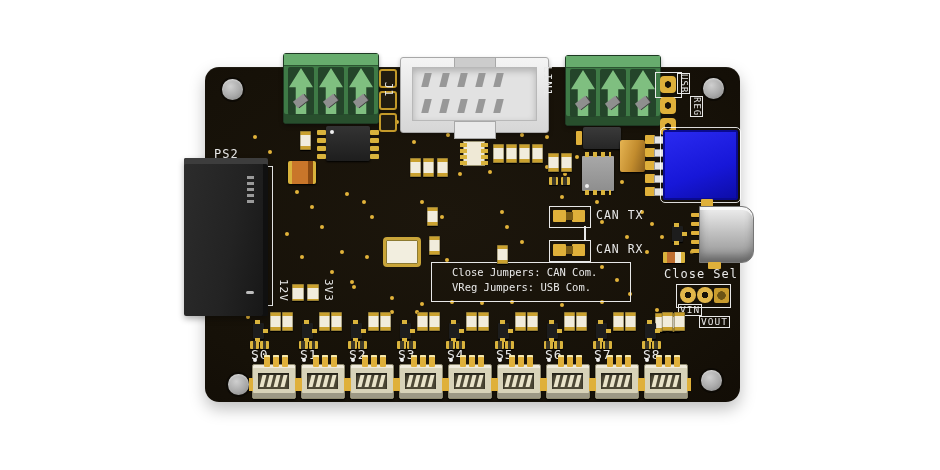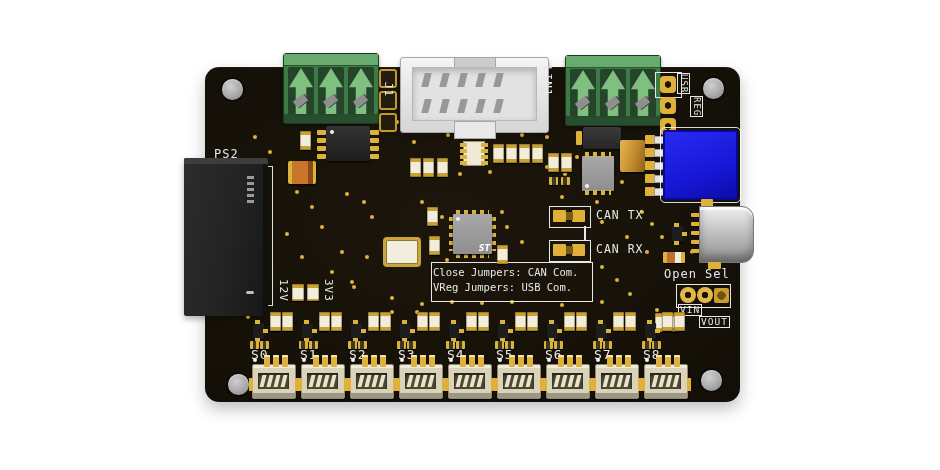--- a/index.html
+++ b/index.html
@@ -296,36 +296,26 @@
   </div>
   <span class="abs silk" style="left:596px;top:208px;font-size:11.5px">CAN TX</span>
   <div class="abs" style="left:584px;top:226px;width:2px;height:15px;background:#e8e8e8"></div>
   <div class="abs jbox" style="left:549px;top:240px">
     <i class="p" style="left:3px"></i>
       <i class="p" style="left:22px"></i>
       <i class="bridge"></i>
   </div>
   <span class="abs silk" style="left:596px;top:242px;font-size:11.5px">CAN RX</span>
 
-  <div class="abs outline" style="left:431px;top:262px;width:158px;height:34px;padding:2px 1px">
+  <div class="abs outline" style="left:431px;top:262px;width:158px;height:34px;padding:2px 20px">
     <div class="silk" style="font-size:10.5px;letter-spacing:0;line-height:15px">Close Jumpers: CAN Com.</div>
     <div class="silk" style="font-size:10.5px;letter-spacing:0;line-height:15px">VReg Jumpers: USB Com.</div>
   </div>
 
   <div class="abs crystal" style="left:383px;top:237px"></div>
-  <div class="abs" style="left:449px;top:210px;width:47px;height:48px">
-    <div class="abs pinstrip-h" style="left:7px;right:7px;top:0"></div>
-    <div class="abs pinstrip-h" style="left:7px;right:7px;bottom:0"></div>
-    <div class="abs pinstrip-v" style="top:7px;bottom:7px;left:0"></div>
-    <div class="abs pinstrip-v" style="top:7px;bottom:7px;right:0"></div>
-    <div class="abs chip-gray" style="left:4px;top:4px;right:4px;bottom:4px">
-      <i class="abs dot1" style="left:3px;top:3px"></i>
-      <span class="abs stlogo" style="right:2px;bottom:1px">ST</span>
-    </div>
-  </div>
   <div class="abs cap-v" style="left:427px;top:207px"></div>
   <div class="abs cap-v" style="left:429px;top:236px"></div>
   <div class="abs cap-v" style="left:497px;top:245px"></div>
 
   <div class="abs sot23" style="left:672px;top:226px">
     <i style="left:2px;top:-3px"></i>
       <i style="left:2px;bottom:-3px"></i>
       <i style="right:-4px;top:6px"></i>
   </div>
   <div class="abs goldpad" style="left:701px;top:199px;width:12px;height:8px"></div>
@@ -333,21 +323,21 @@
     <div class="abs usb-pin" style="left:0;top:9px"></div>
     <div class="abs usb-pin" style="left:0;top:18px"></div>
     <div class="abs usb-pin" style="left:0;top:27px"></div>
     <div class="abs usb-pin" style="left:0;top:36px"></div>
     <div class="abs usb-pin" style="left:0;top:45px"></div>
     <div class="abs usb-shell" style="left:8px;top:2px"></div>
   </div>
   <div class="abs goldpad" style="left:708px;top:262px;width:13px;height:7px"></div>
   <div class="abs res-h" style="left:663px;top:252px"></div>
 
-  <span class="abs silk" style="left:664px;top:267px;font-size:12px">Open Sel</span>
+  <span class="abs silk" style="left:664px;top:267px;font-size:12px">Close Sel</span>
   <div class="abs outline" style="left:676px;top:284px;width:53px;height:22px"></div>
   <div class="abs padcirc" style="left:680px;top:287px"></div>
   <div class="abs padcirc" style="left:697px;top:287px"></div>
   <div class="abs padsq" style="left:714px;top:288px"></div>
   <span class="abs silk boxed" style="left:678px;top:304px;font-size:9.5px">VIN</span>
   <span class="abs silk boxed" style="left:699px;top:316px;font-size:9.5px">VOUT</span>
   <div class="abs cap-v" style="left:655px;top:313px"></div>
   <div class="abs cap-v" style="left:669px;top:313px"></div>
 
   <div class="abs servo-ch" style="left:248px">

